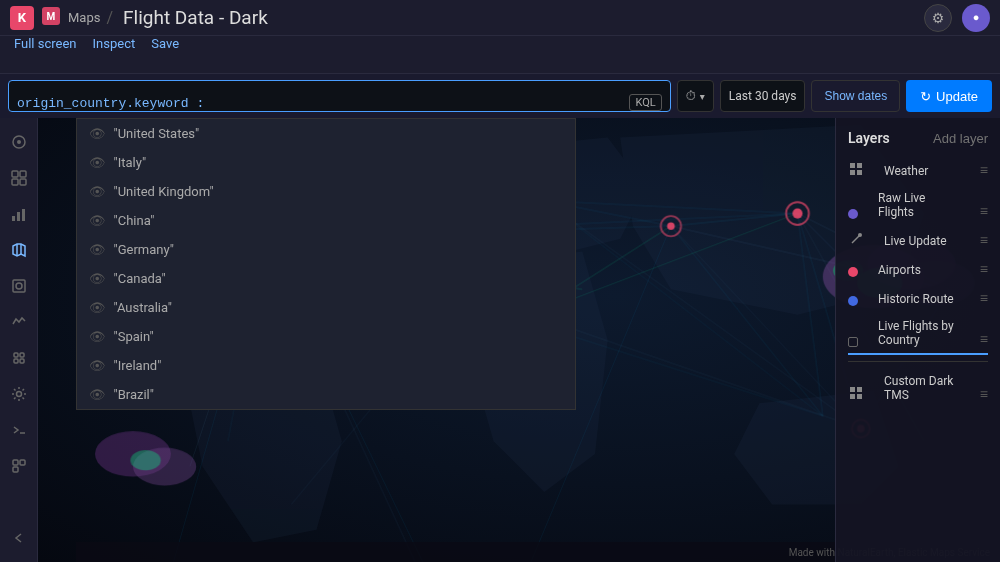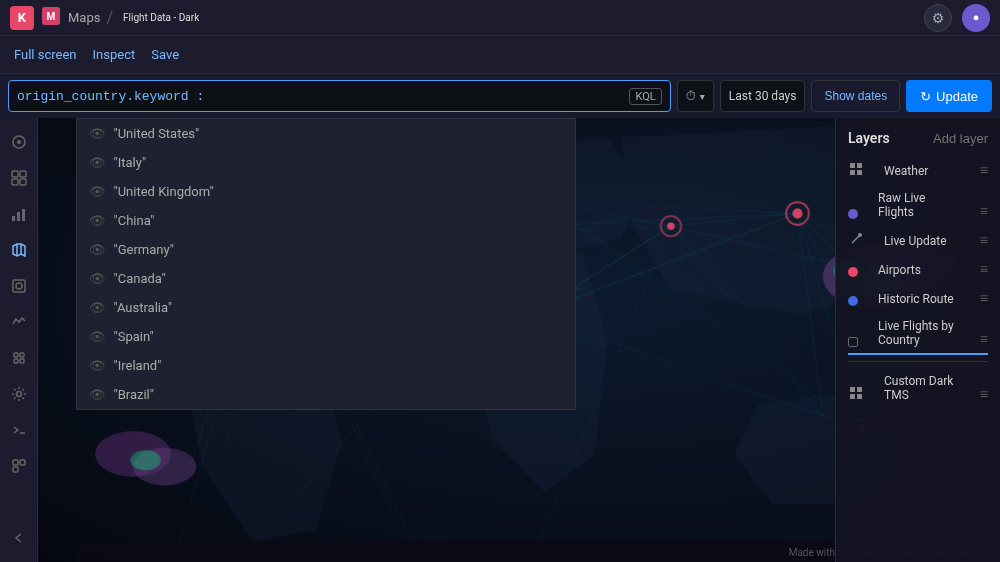--- a/index.html
+++ b/index.html
@@ -44,21 +44,21 @@
     }
     .top-bar-sep {
       color: #555;
       margin: 0 6px;
     }
     .top-bar-maps {
       font-size: 13px;
       color: #aaa;
     }
     .top-bar-title {
-      font-size: 10px;
+      font-size: 19px;
       color: #ddd;
       margin-left: 4px;
     }
     .top-bar-actions {
       margin-left: auto;
       display: flex;
       align-items: center;
       gap: 10px;
     }
     .top-bar-icon-btn {
@@ -85,21 +85,20 @@
       font-size: 11px;
       color: white;
       font-weight: bold;
     }
 
     
     .second-bar {
       height: 38px;
       background: #1c1c2e;
       display: flex;
-      align-items: center;
       padding: 0 14px;
       border-bottom: 1px solid #2a2a3e;
       position: relative;
       z-index: 100;
       gap: 16px;
     }
     .second-bar-link {
       font-size: 13px;
       color: #79b8ff;
       cursor: pointer;
@@ -116,21 +115,21 @@
       z-index: 100;
       gap: 6px;
     }
     .query-input-wrapper {
       flex: 1;
       height: 32px;
       background: #0d1117;
       border: 1px solid #4a9eff;
       border-radius: 4px;
       display: flex;
-      align-items: center;
+      align-items: flex-end;
       padding: 0 8px;
       position: relative;
     }
     .query-input {
       background: transparent;
       border: none;
       outline: none;
       color: #79b8ff;
       font-size: 13px;
       font-family: 'Courier New', monospace;

